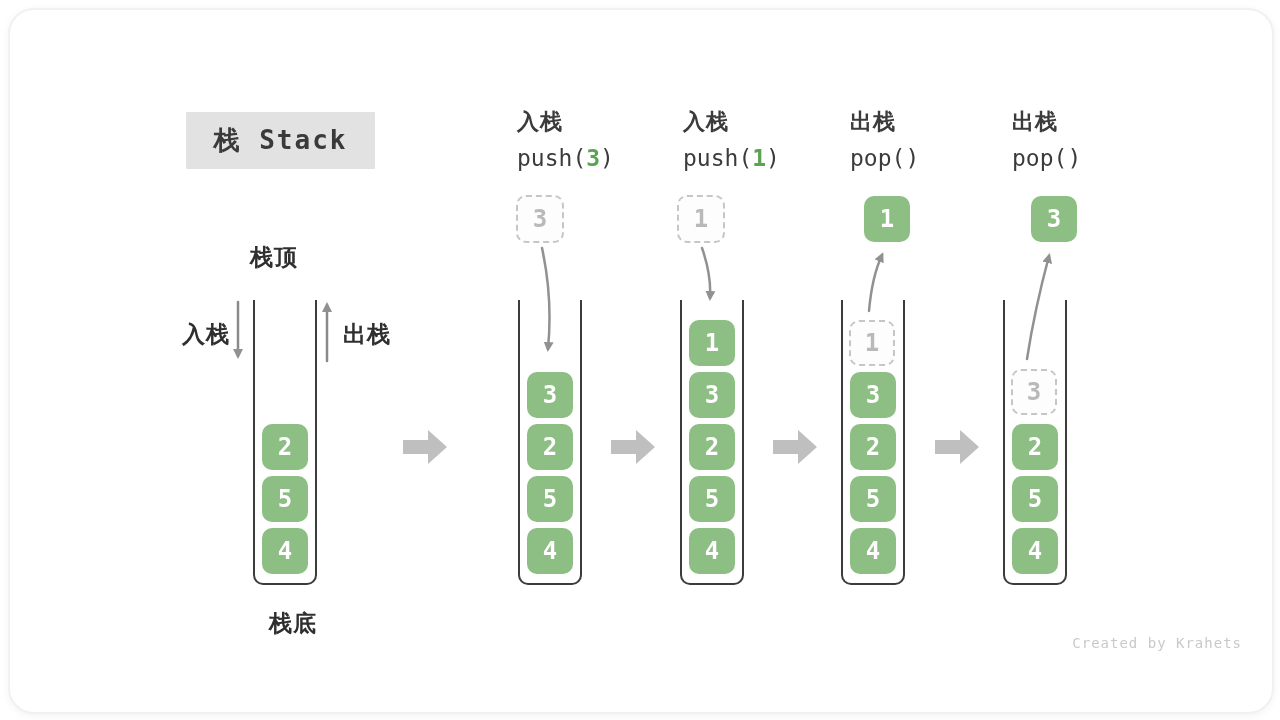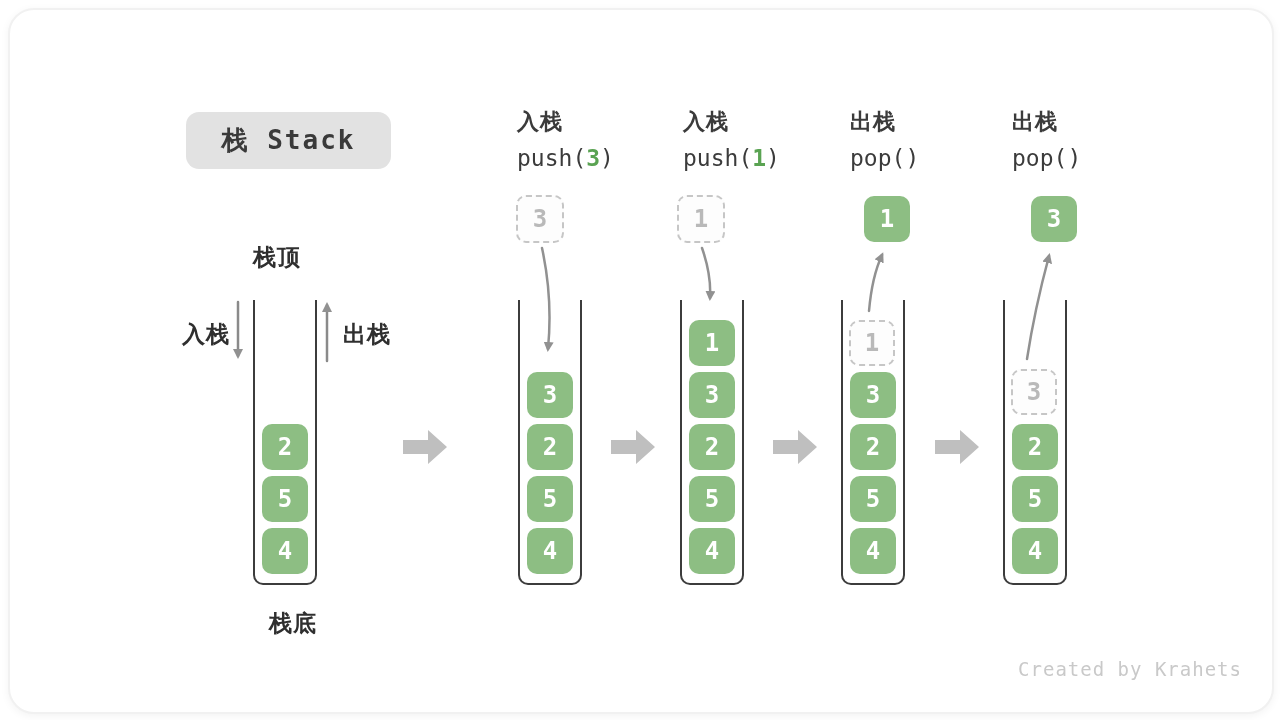--- a/index.html
+++ b/index.html
@@ -7,22 +7,22 @@
     position:relative; width:1280px; height:720px; overflow:hidden;
     font-family:"Liberation Sans","DejaVu Sans",sans-serif;
     background:#ffffff;
   }
   .card {
     position:absolute; left:8px; top:8px; width:1262px; height:702px;
     background:#ffffff; border:2px solid #f1f1f1; border-radius:26px;
     box-shadow:0 2px 8px rgba(0,0,0,0.05);
   }
   .title-box {
-    position:absolute; left:186px; top:112px; width:205px; height:57px;
-    background:#e2e2e2; border-radius:13px;
+    position:absolute; left:186px; top:112px; width:189px; height:57px;
+    background:#e2e2e2; border-radius:1px;
     display:flex; align-items:center; justify-content:center;
   }
   .title-box span {
     font-family:"DejaVu Sans Mono",monospace; font-size:26px; font-weight:bold;
     color:#3a3a3a; letter-spacing:2px;
   }
   .op { position:absolute; top:107px; }
   .op-cn { font-size:22px; font-weight:bold; color:#3b3b3b; letter-spacing:1px; margin-bottom:8px; }
   .op-code { font-family:"DejaVu Sans Mono",monospace; font-size:23px; color:#3b3b3b; font-weight:500; }
   .op-code .arg { color:#5aa352; font-weight:bold; }
@@ -39,22 +39,22 @@
     display:flex; align-items:center; justify-content:center;
   }
   .dashed-box {
     position:absolute; width:48px; height:48px; box-sizing:border-box;
     border:2px dashed #c6c6c6; border-radius:10px; background:#fdfdfd;
     color:#b9b9b9; font-family:"DejaVu Sans Mono",monospace; font-weight:bold; font-size:24px;
     display:flex; align-items:center; justify-content:center;
   }
   .overlay { position:absolute; left:0; top:0; width:1280px; height:720px; pointer-events:none; }
   .watermark {
-    position:absolute; top:658px; right:38px;
-    font-family:"DejaVu Sans Mono",monospace; font-size:19px; color:#c9c9c9; letter-spacing:1px;
+    position:absolute; top:635px; right:38px;
+    font-family:"DejaVu Sans Mono",monospace; font-size:14px; color:#c9c9c9; letter-spacing:1px;
   }
 </style>
 </head>
 <body>
 
 <div class="canvas">
   <div class="card"></div>
 
   <div class="title-box">
     <span>栈 Stack</span>
@@ -70,21 +70,21 @@
   </div>
   <div class="op" style="left:850px">
     <div class="op-cn">出栈</div>
     <div class="op-code"><span>pop(</span><span class="arg"></span><span>)</span></div>
   </div>
   <div class="op" style="left:1012px">
     <div class="op-cn">出栈</div>
     <div class="op-code"><span>pop(</span><span class="arg"></span><span>)</span></div>
   </div>
 
-  <div class="cn-label" style="left:253px;top:242px;width:64px;text-align:left">栈顶</div>
+  <div class="cn-label" style="left:242px;top:242px;width:64px;text-align:center">栈顶</div>
   <div class="cn-label" style="left:253px;top:608px;width:64px;text-align:right">栈底</div>
   <div class="cn-label" style="left:182px;top:319px">入栈</div>
   <div class="cn-label" style="left:343px;top:319px">出栈</div>
 
   <div class="well" style="left:253px"></div>
   <div class="well" style="left:518px"></div>
   <div class="well" style="left:680px"></div>
   <div class="well" style="left:841px"></div>
   <div class="well" style="left:1003px"></div>
 

